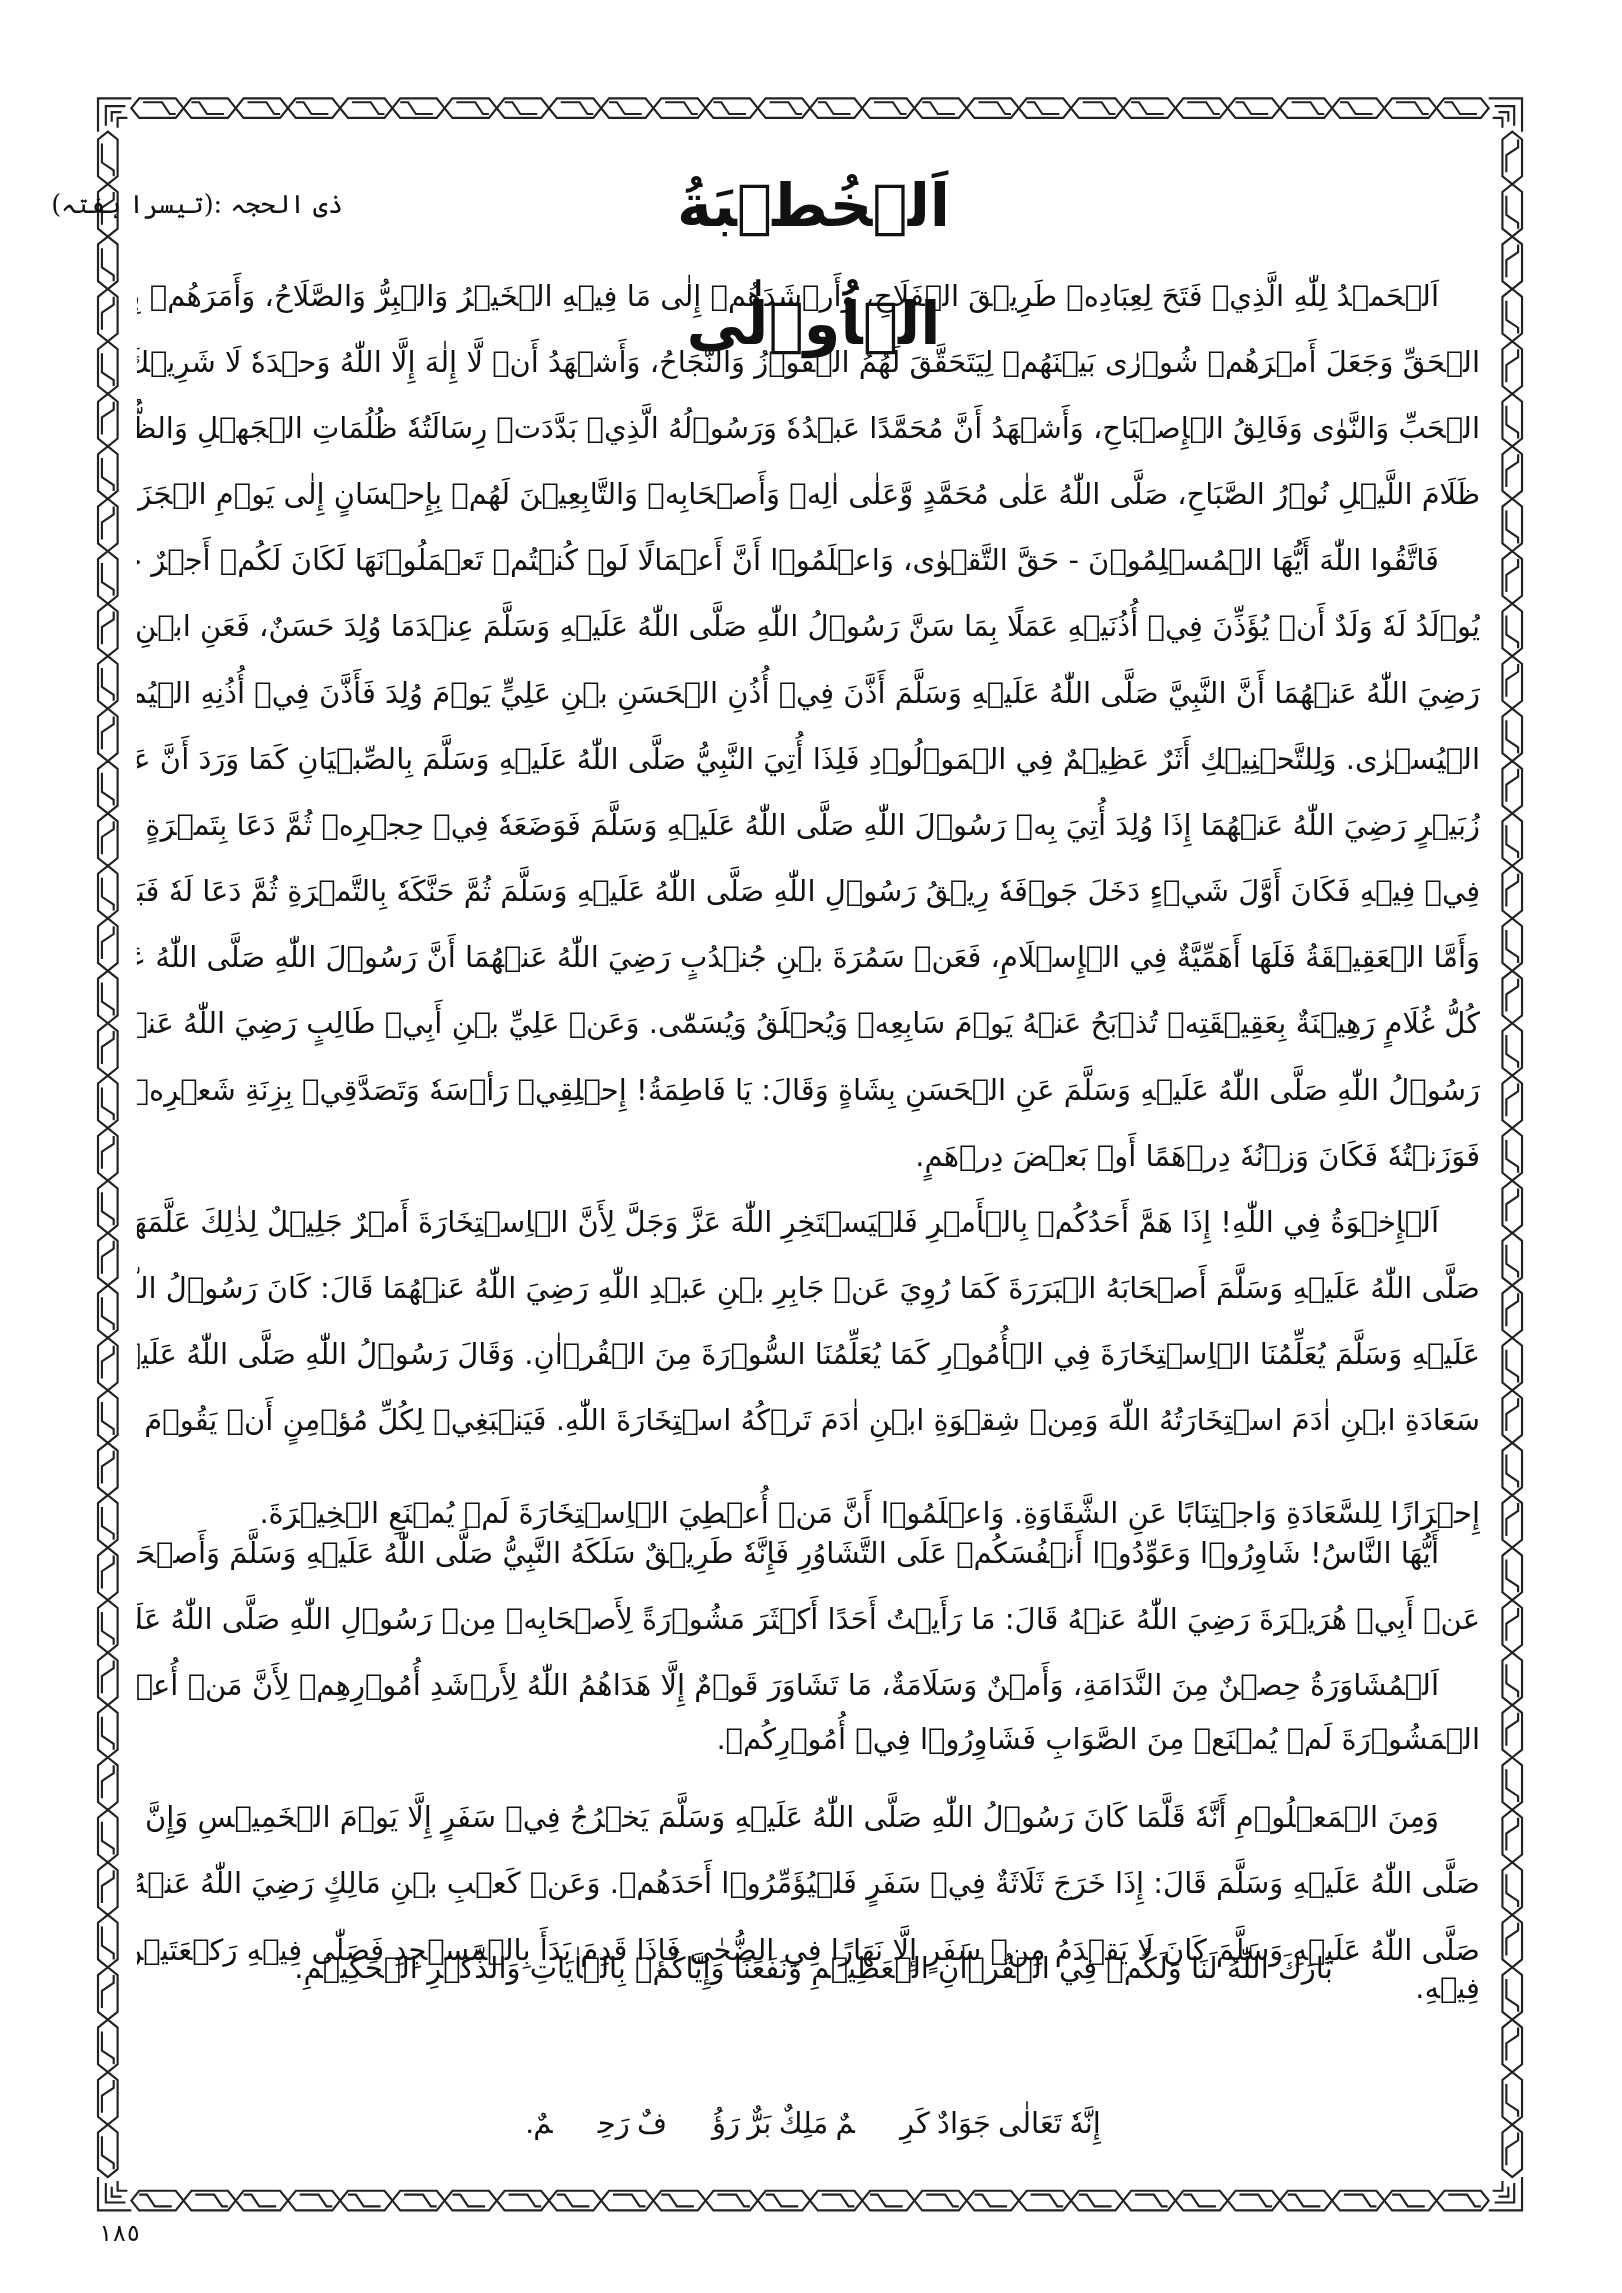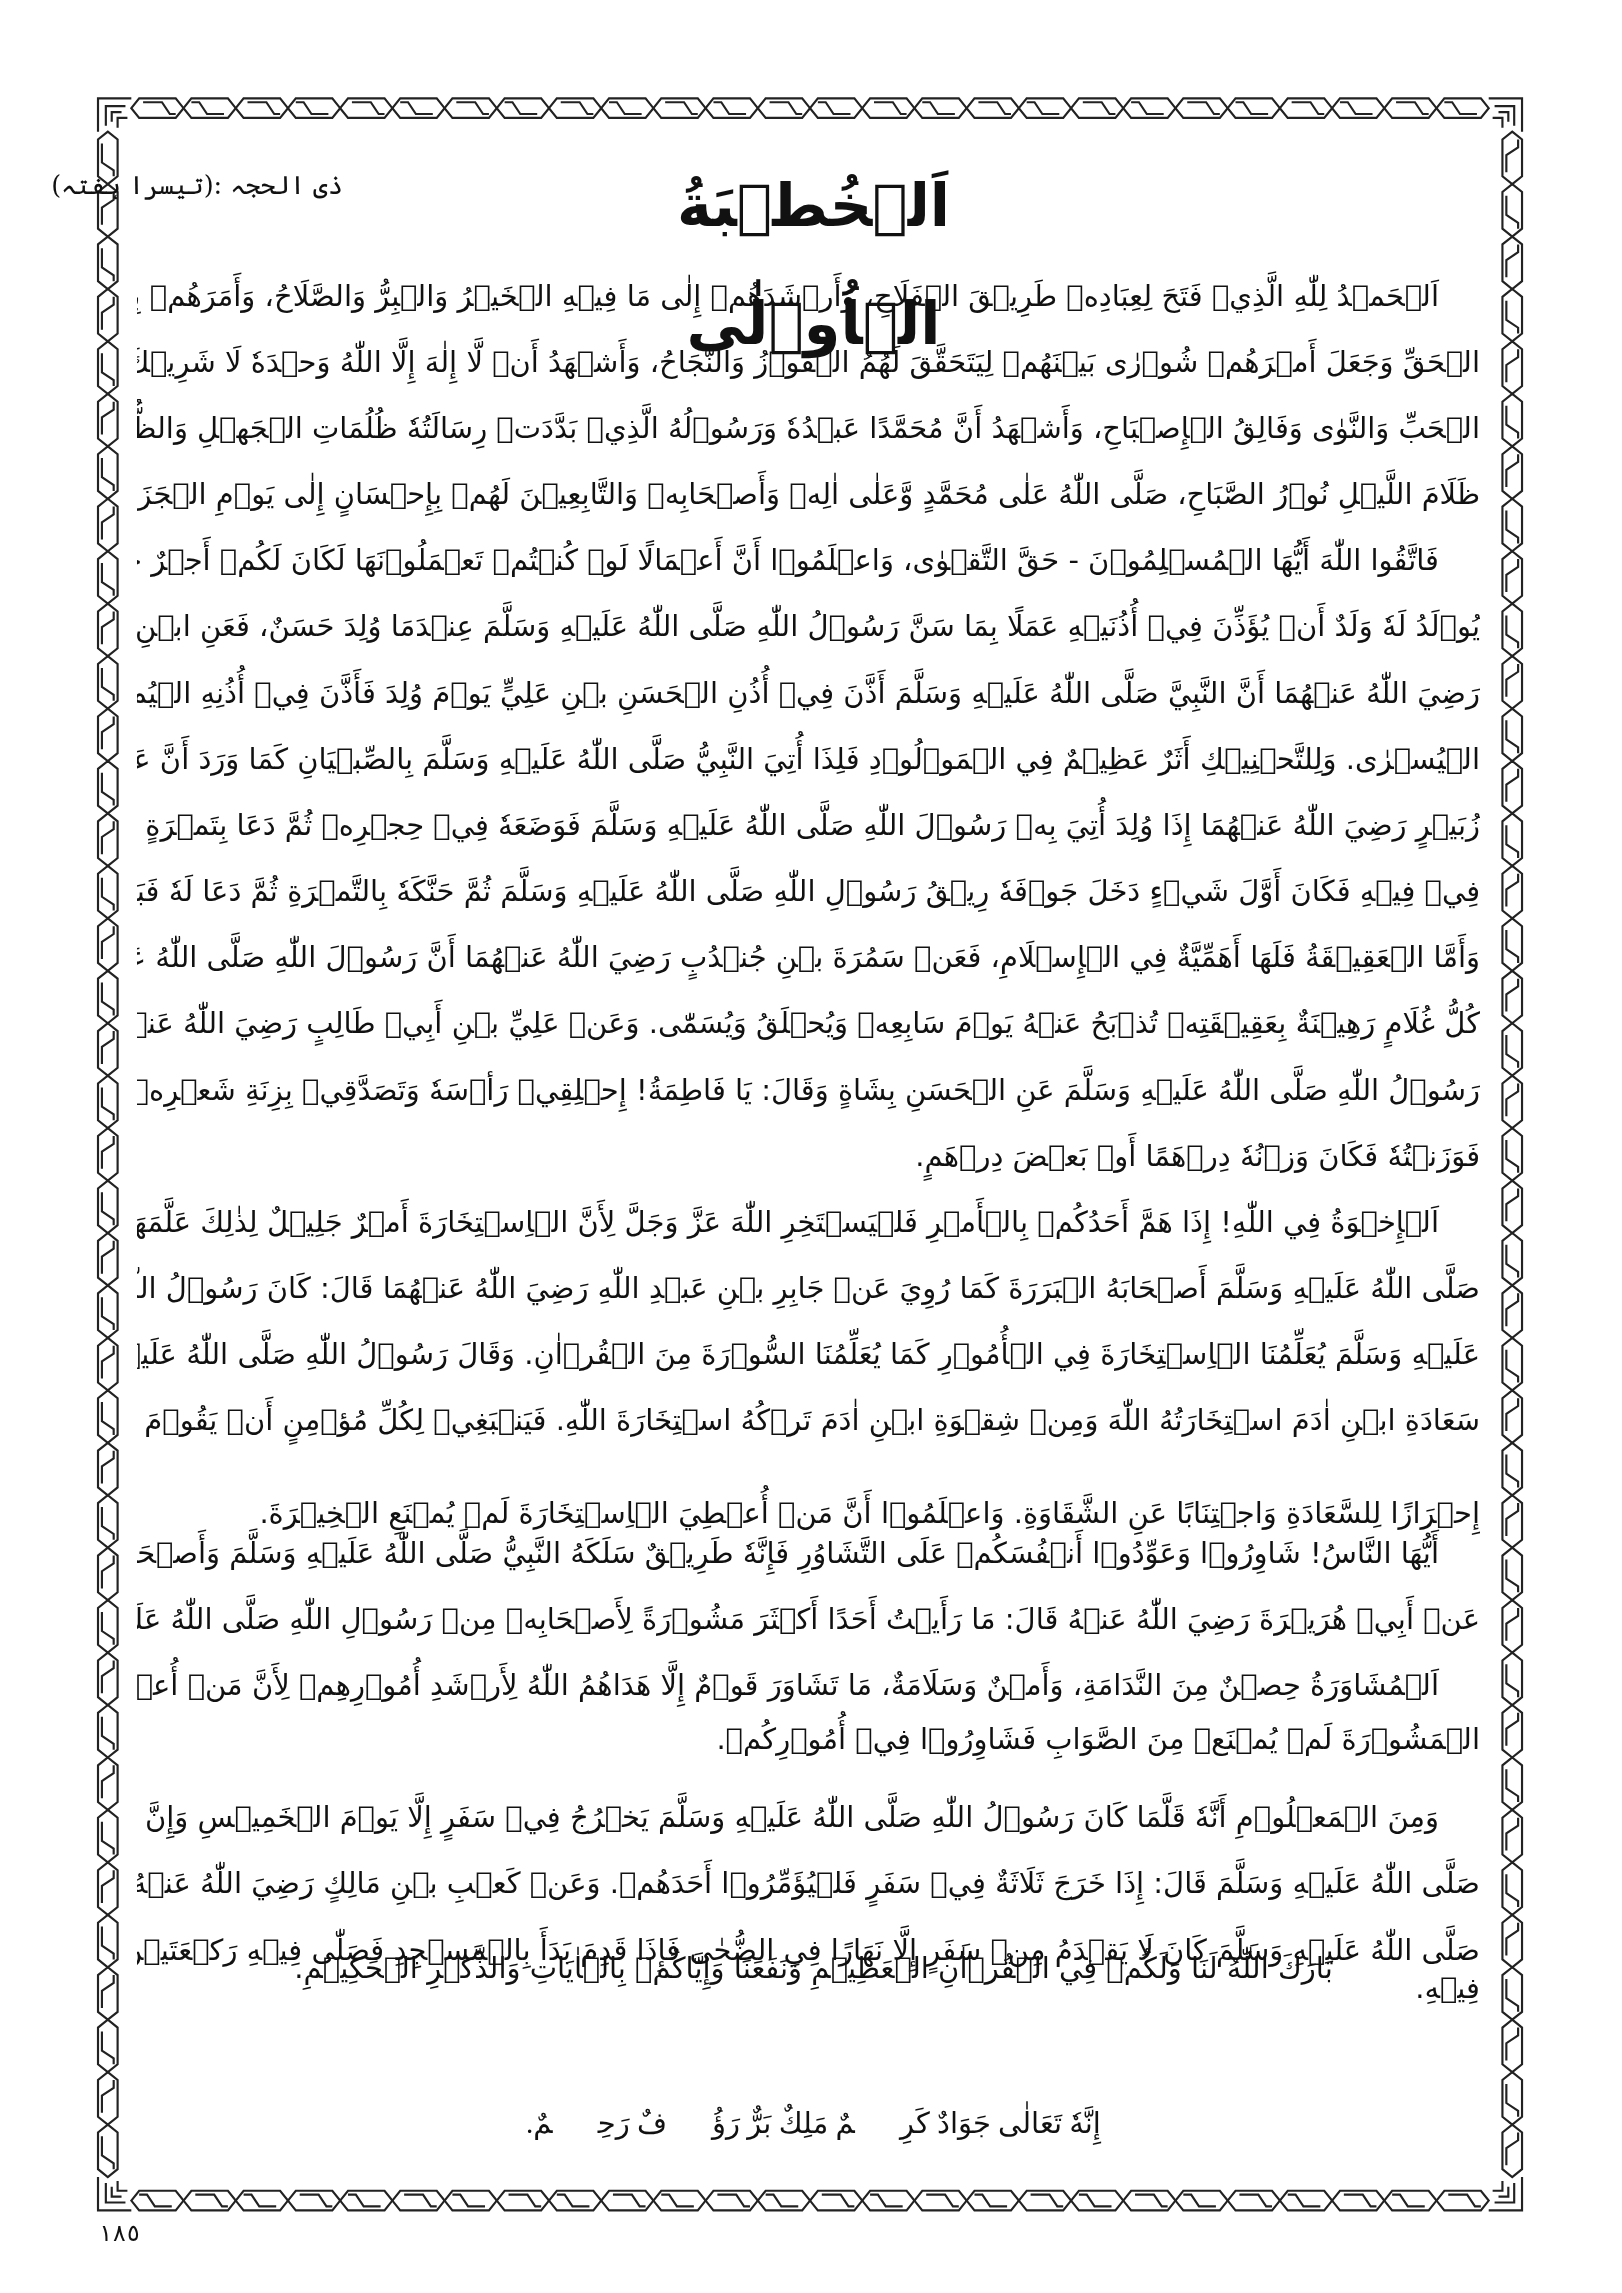--- a/index.html
+++ b/index.html
@@ -2,21 +2,21 @@
 <html><head>
 <meta charset="utf-8">
 <style>
   html, body { margin: 0; padding: 0; background: #ffffff; }
   body { width: 1622px; height: 2294px; position: relative; overflow: hidden;
          font-family: "DejaVu Sans", sans-serif; color: #1a1a1a; }
   #frame { position: absolute; left: 0; top: 0; width: 1622px; height: 2294px; }
   .page-title { position: absolute; left: 588px; width: 451px; top: 147px; height: 118px;
     text-align: center; direction: rtl; font-family: "DejaVu Sans", sans-serif;
     font-weight: bold; font-size: 59px; line-height: 118px; color: #111; }
-  .header-date { position: absolute; left: 127px; top: 156px; width: 216px; height: 59px;
+  .header-date { position: absolute; left: 127px; top: 175px; width: 216px; height: 59px;
     direction: rtl; text-align: left; font-family: "DejaVu Serif", serif; font-size: 25.5px;
     line-height: 59px; color: #111; white-space: nowrap; }
   .body-line { position: absolute; left: 137px; width: 1343px; height: 59px;
     direction: rtl; text-align: justify; text-align-last: justify;
     font-family: "DejaVu Sans", sans-serif; font-size: 29px; line-height: 59px;
     white-space: nowrap; overflow: hidden; color: #111; }
   .body-line.indent { padding-right: 41px; box-sizing: border-box; }
   .body-line.last { text-align-last: right; }
   .closing-line { position: absolute; left: 294px; width: 1039px; height: 49px;
     direction: rtl; text-align: center; font-family: "DejaVu Sans", sans-serif;

